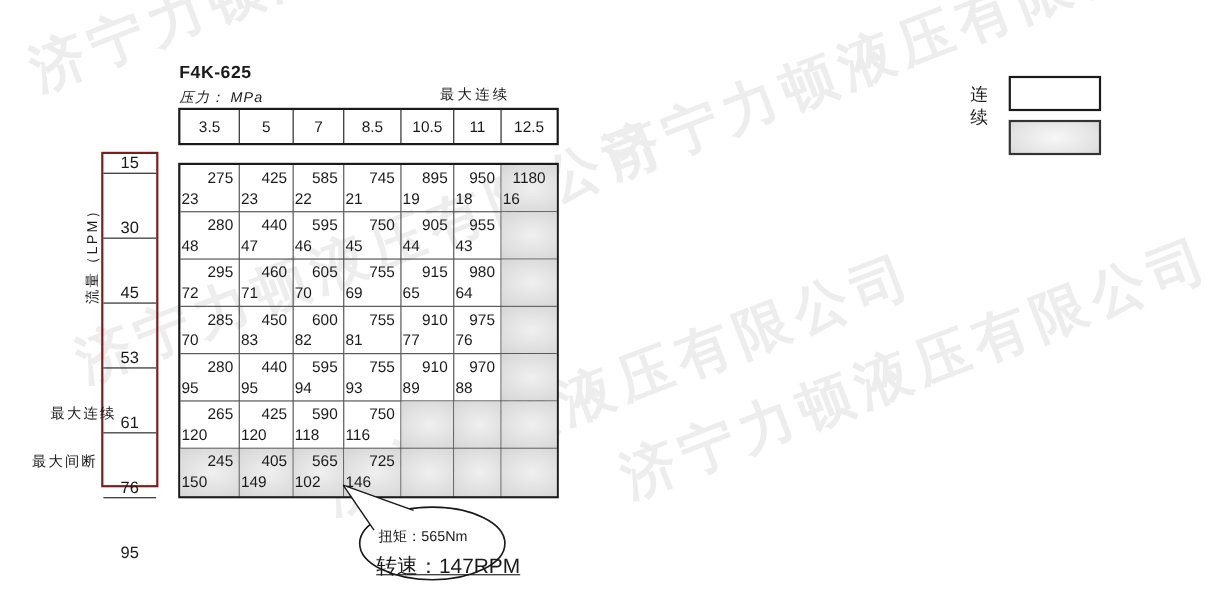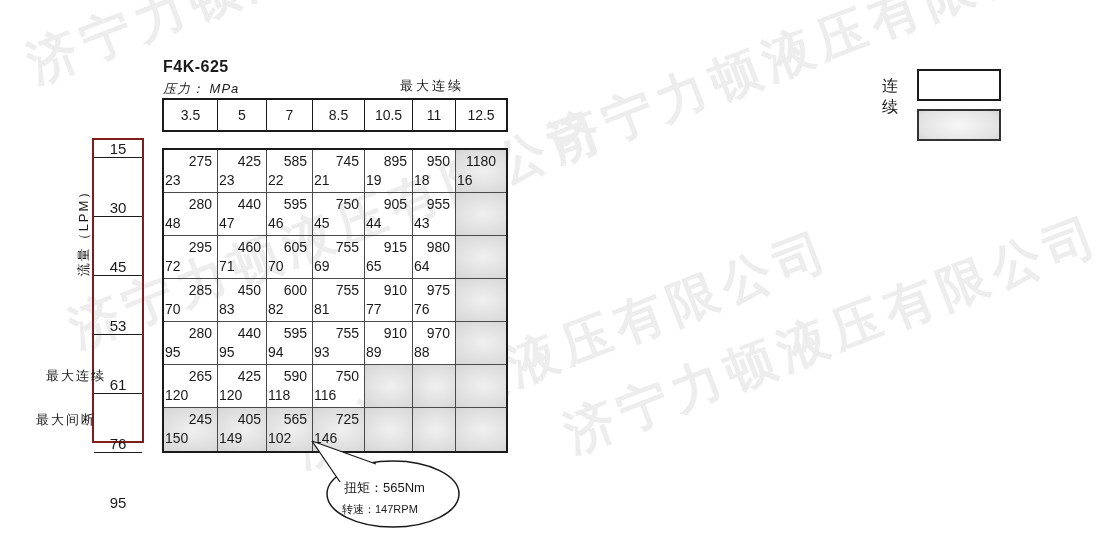--- a/index.html
+++ b/index.html
@@ -68,35 +68,35 @@
   .cell.shaded{
     background:radial-gradient(ellipse 130% 100% at 55% 50%, #f0f0f0 0%, #dedede 45%, #c7c7c7 100%);
   }
 
   
   .flow-axis{
     left:84px;top:230px;z-index:2;font-size:13px;letter-spacing:2px;white-space:nowrap;
     transform:translate(-50%,-50%) rotate(-90deg);
   }
   .lbl-maxcont{left:36px;top:367px;width:70px;text-align:right;font-size:13px;letter-spacing:2px;z-index:2;}
-  .lbl-maxint{left:36px;top:411px;width:70px;text-align:left;font-size:13px;letter-spacing:2px;z-index:2;}
+  .lbl-maxint{left:24px;top:411px;width:70px;text-align:center;font-size:13px;letter-spacing:2px;z-index:2;}
 
   
   .legend-cont-label{left:882px;top:76px;width:32px;font-size:16px;letter-spacing:3px;z-index:2;}
   .legend-cont-box{left:917px;top:69px;width:80px;height:28px;border:2px solid #1a1a1a;background:#fff;z-index:2;}
   .legend-int-label{left:882px;top:116px;width:32px;font-size:12px;letter-spacing:3px;z-index:2;padding-left:36px;}
   .legend-int-box{
     left:917px;top:109px;width:80px;height:28px;border:2px solid #333;z-index:2;
     background:radial-gradient(ellipse 90% 120% at 50% 50%, #f7f7f7 0%, #e2e2e2 55%, #c2c2c2 100%);
   }
 
   
   .callout-svg{left:270px;top:430px;z-index:3;}
   .callout-text1{left:344px;top:479px;font-size:13px;z-index:4;white-space:nowrap;}
-  .callout-text2{left:342px;top:502px;font-size:11px;z-index:4;white-space:nowrap;}
+  .callout-text2{left:342px;top:502px;font-size:19px;z-index:4;white-space:nowrap;text-decoration:underline;}
 </style>
 </head>
 <body>
 
 <div class="wm" style="left:18px;top:35px;">济宁力顿液压有限公司</div>
 <div class="wm" style="left:540px;top:115px;">济宁力顿液压有限公司</div>
 <div class="wm" style="left:60px;top:300px;">济宁力顿液压有限公司</div>
 <div class="wm" style="left:285px;top:420px;">济宁力顿液压有限公司</div>
 <div class="wm" style="left:555px;top:405px;">济宁力顿液压有限公司</div>
 

